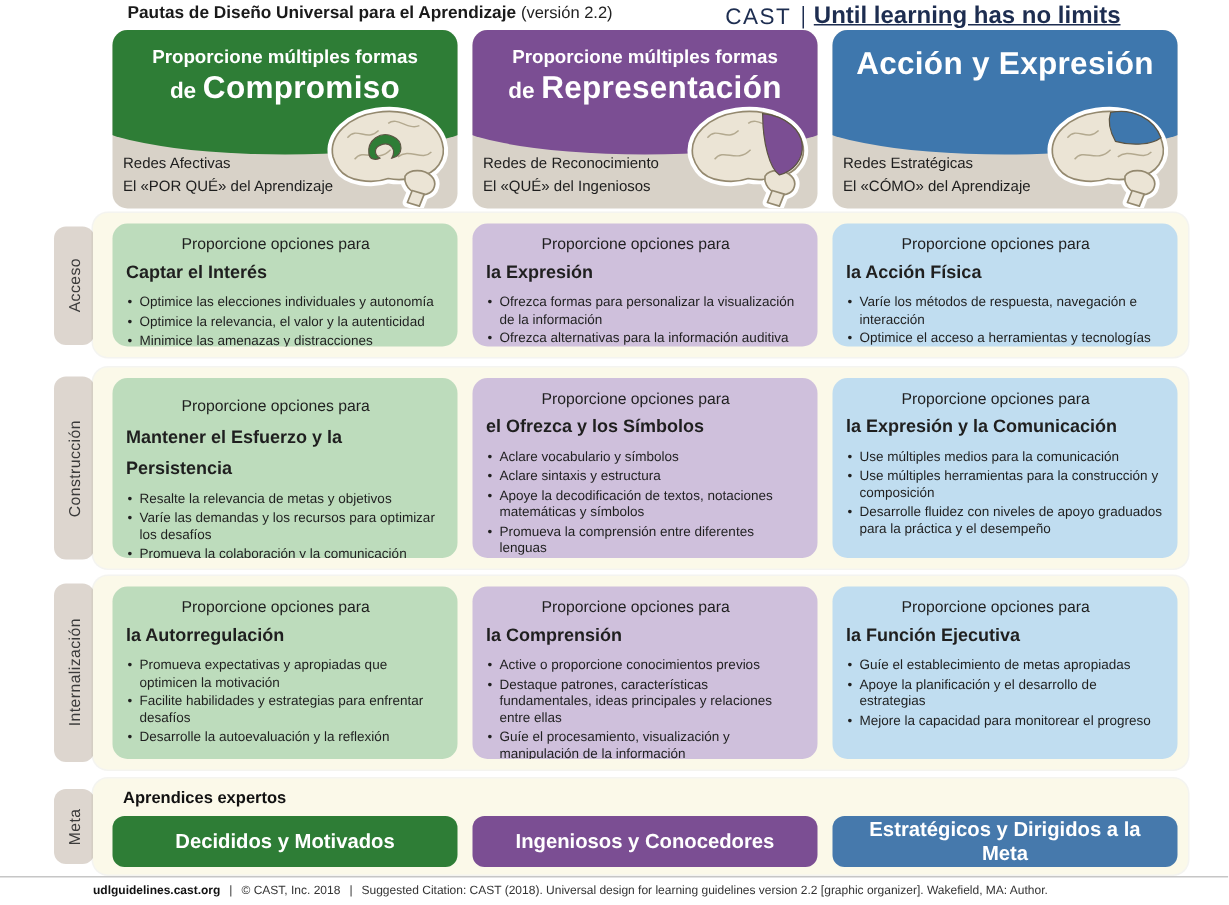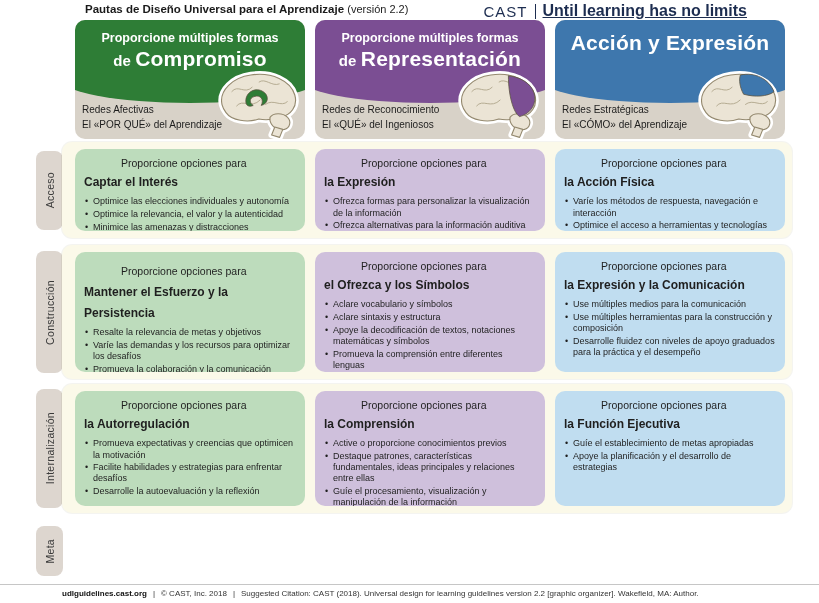--- a/index.html
+++ b/index.html
@@ -252,42 +252,49 @@
           <li>Use múltiples herramientas para la construcción y composición</li>
           <li>Desarrolle fluidez con niveles de apoyo graduados para la práctica y el desempeño</li>
         </ul>
     </div>
   </div>
 
   <div class="guide-row row-3">
     <div class="card green c1">
       <div class="card-head"><span class="lead">Proporcione opciones para</span> <b class="ctitle">la Autorregulación</b></div>
       <ul class="bullets">
-          <li>Promueva expectativas y creencias que optimicen la motivación</li>
+          <li>Promueva expectativas y apropiadas que optimicen la motivación</li>
           <li>Facilite habilidades y estrategias para enfrentar desafíos</li>
           <li>Desarrolle la autoevaluación y la reflexión</li>
         </ul>
     </div>
     <div class="card purple c2">
       <div class="card-head"><span class="lead">Proporcione opciones para</span> <b class="ctitle">la Comprensión</b></div>
       <ul class="bullets">
           <li>Active o proporcione conocimientos previos</li>
           <li>Destaque patrones, características fundamentales, ideas principales y relaciones entre ellas</li>
           <li>Guíe el procesamiento, visualización y manipulación de la información</li>
         </ul>
     </div>
     <div class="card blue c3">
       <div class="card-head"><span class="lead">Proporcione opciones para</span> <b class="ctitle">la Función Ejecutiva</b></div>
       <ul class="bullets">
           <li>Guíe el establecimiento de metas apropiadas</li>
           <li>Apoye la planificación y el desarrollo de estrategias</li>
-        </ul>
-    </div>
-  </div>
-
+          <li>Mejore la capacidad para monitorear el progreso</li>
+        </ul>
+    </div>
+  </div>
+
+  <div class="meta-row">
+    <div class="meta-heading">Aprendices expertos</div>
+    <div class="bar b1">Decididos y Motivados</div>
+    <div class="bar b2">Ingeniosos y Conocedores</div>
+    <div class="bar b3">Estratégicos y Dirigidos a la Meta</div>
+  </div>
 
   <div class="footer">
     <span class="site">udlguidelines.cast.org</span>
     <span>|</span>
     <span>© CAST, Inc. 2018</span>
     <span>|</span>
     <span>Suggested Citation: CAST (2018). Universal design for learning guidelines version 2.2 [graphic organizer]. Wakefield, MA: Author.</span>
   </div>
 
 </div>

